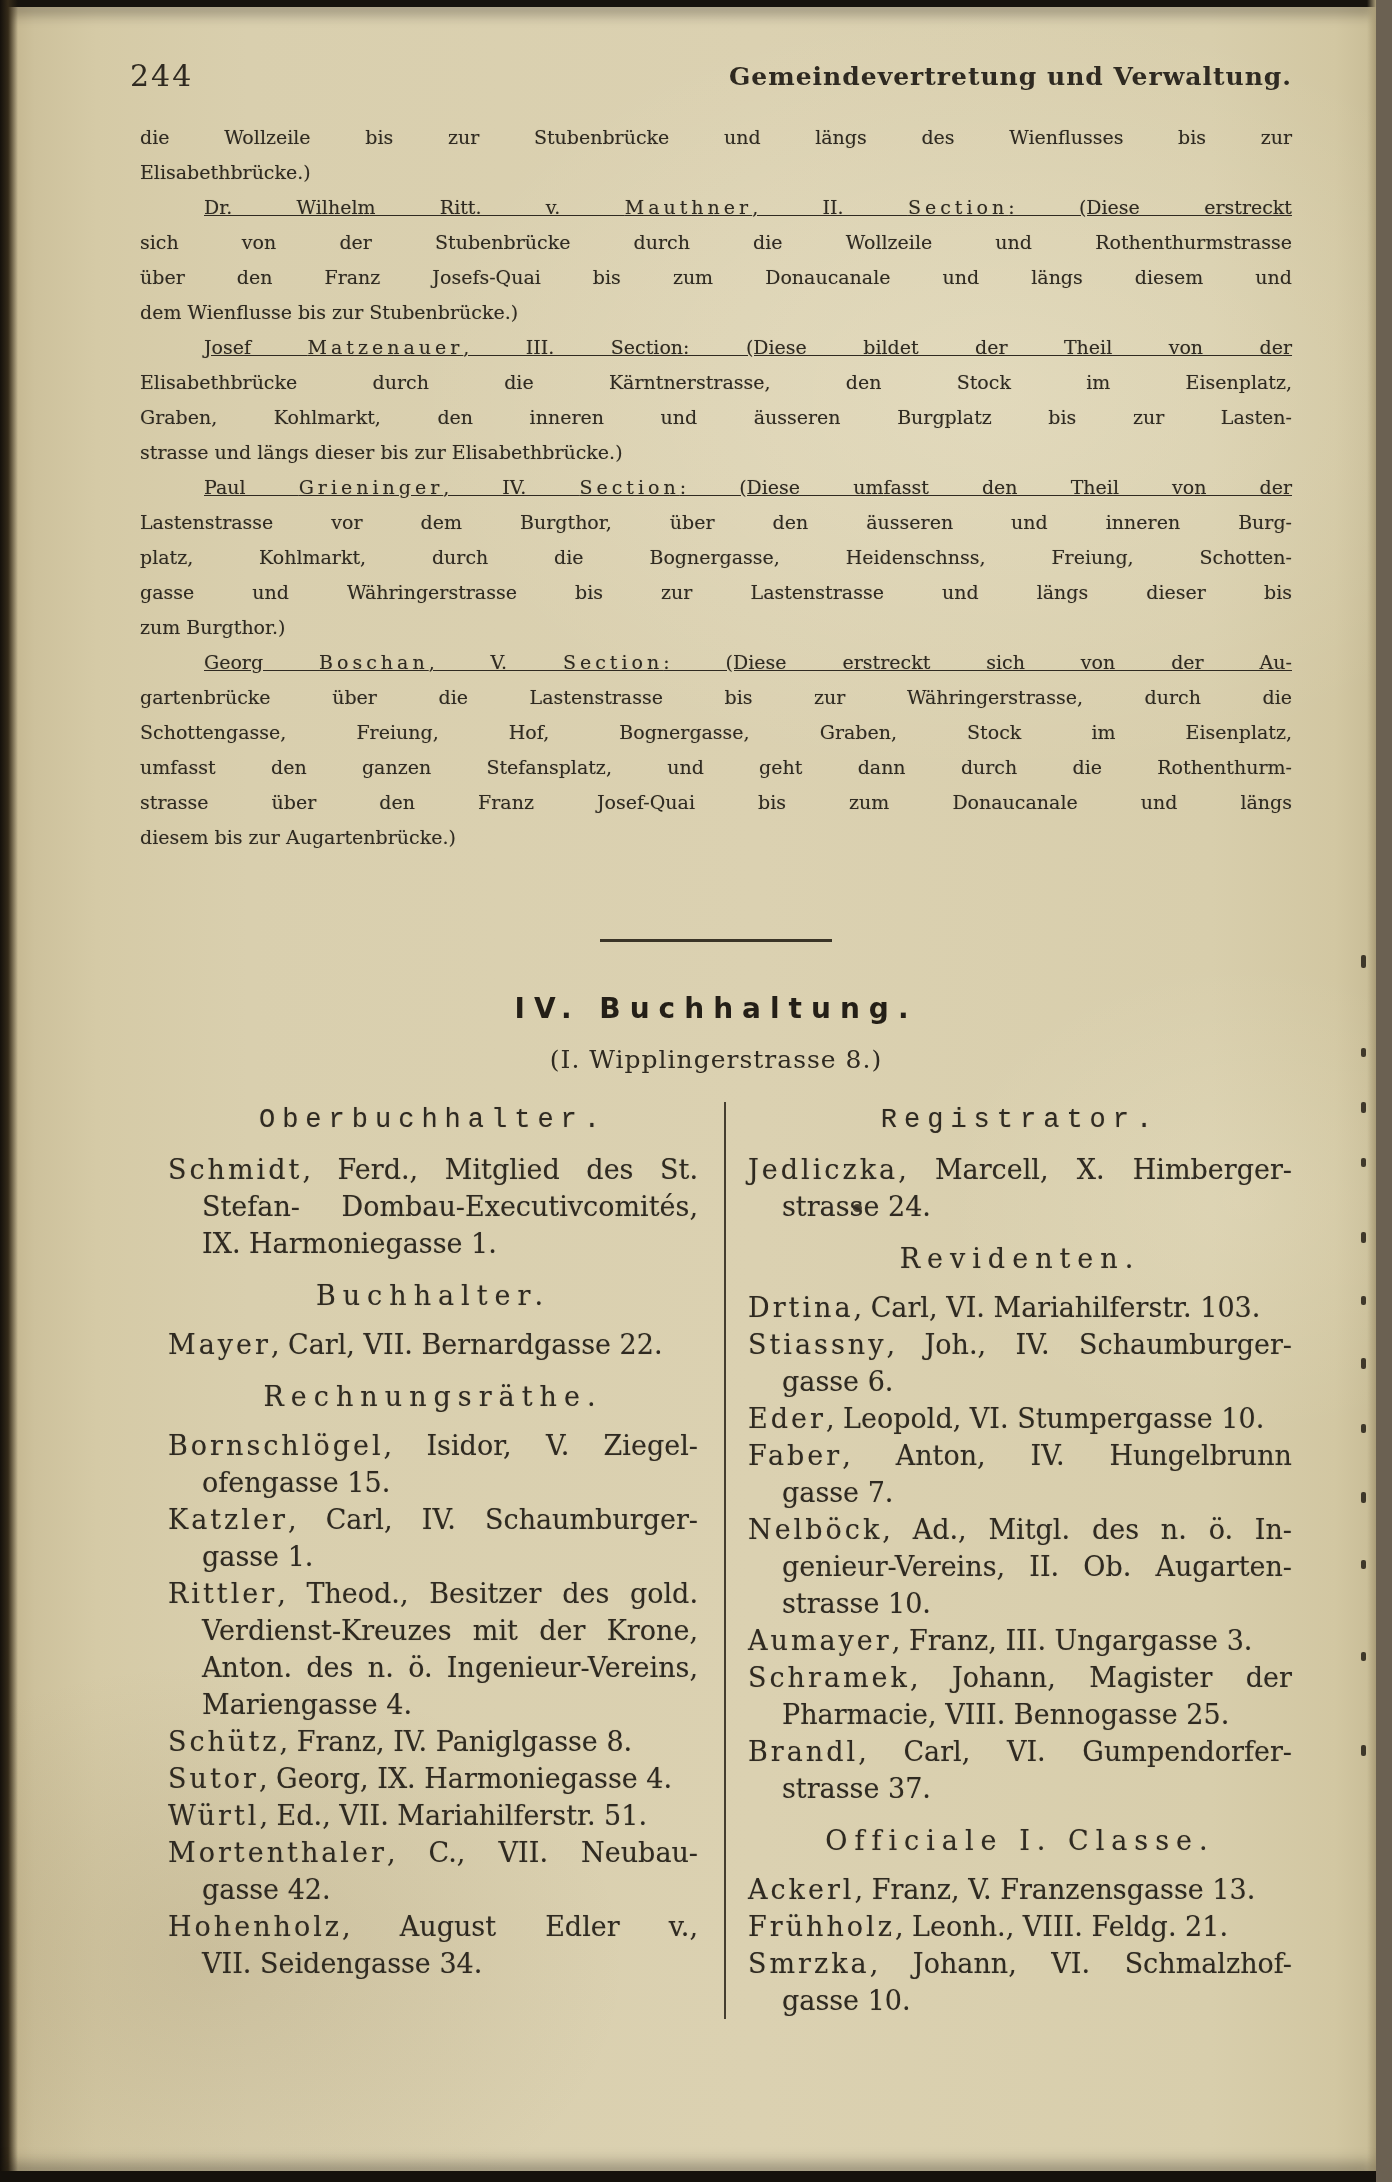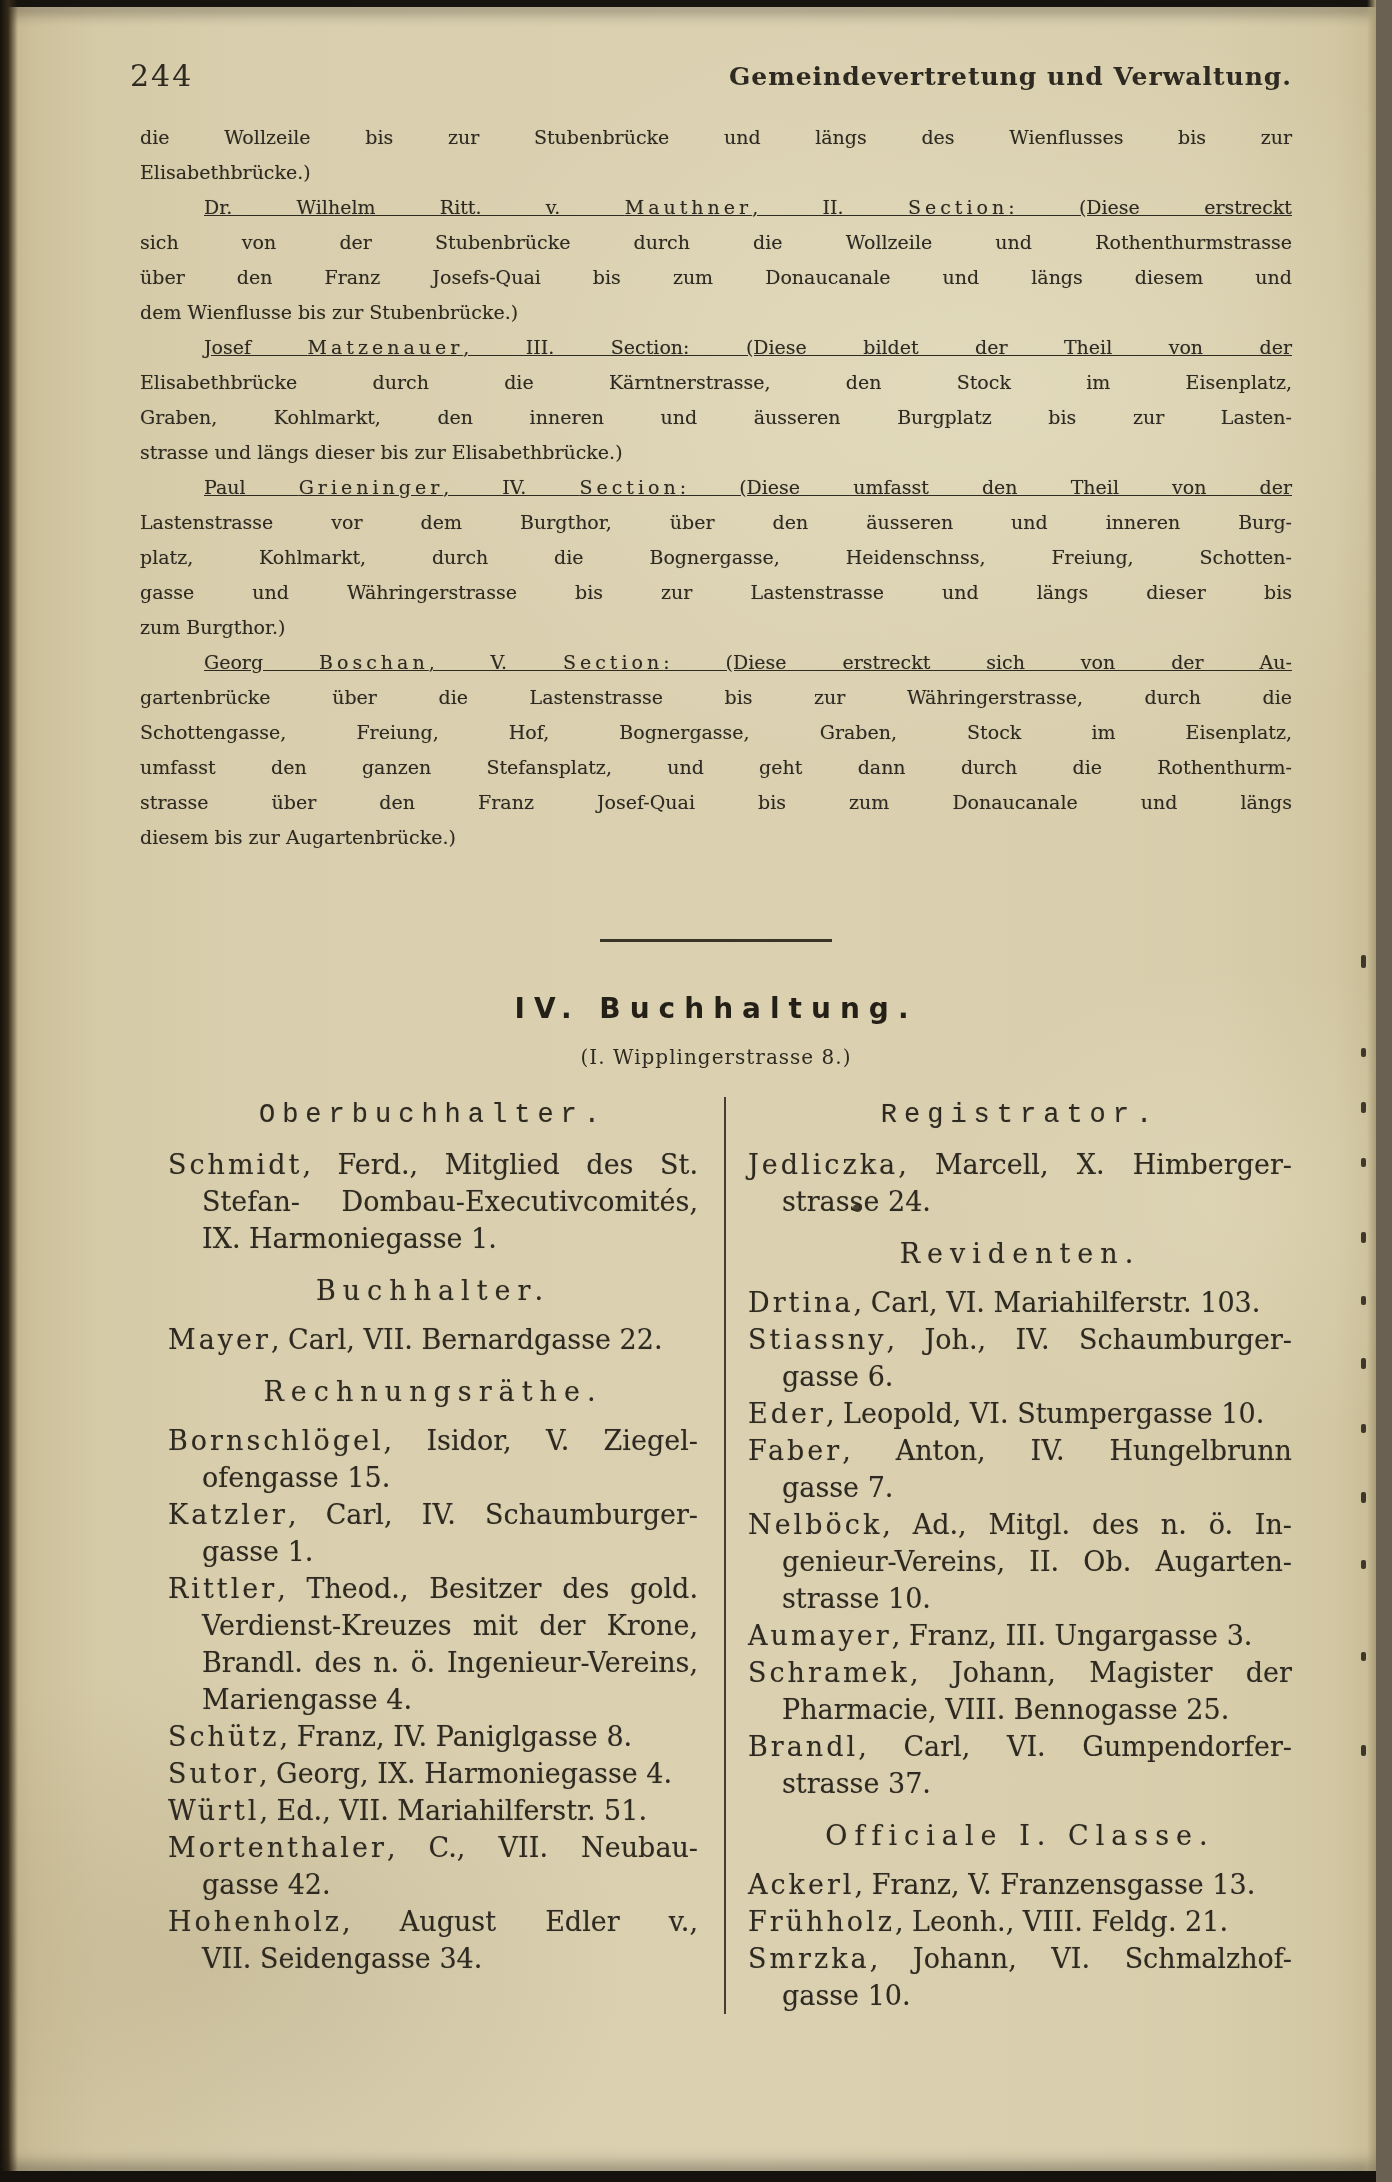--- a/index.html
+++ b/index.html
@@ -39,21 +39,21 @@
   
   .bodytext{margin-top:26px;font-size:19px;line-height:35px;text-shadow:0 0 1px rgba(47,42,33,.3);}
   .bline{white-space:normal;}
   .bline.fill{text-align:justify;text-align-last:justify;}
   .bline.ind{text-indent:64px;text-decoration:underline;}
   .spaced{letter-spacing:4px;}
 
   .rule{width:232px;height:3px;background:rgba(40,34,24,.9);margin:84px auto 0 auto;}
 
   .secheading{margin-top:50px;text-align:center;font-family:"DejaVu Sans","Liberation Sans",sans-serif;font-weight:bold;font-size:28px;letter-spacing:9px;color:#241f17;}
-  .subheading{margin-top:20px;text-align:center;font-size:20px;letter-spacing:1px;}
+  .subheading{margin-top:20px;text-align:center;font-size:25px;letter-spacing:1px;}
 
   
   .columns{display:flex;margin-top:28px;}
   .col{font-size:27px;line-height:37px;text-shadow:0 0 1px rgba(47,42,33,.3);}
   .col-left{width:584px;padding:0 26px 0 28px;box-sizing:border-box;}
   .col-right{flex:1;border-left:2px solid rgba(42,36,26,.85);padding:0 0 0 22px;box-sizing:border-box;}
   .colhead{text-align:center;letter-spacing:7px;margin:15px 0 12px 0;}
   .col .colhead:first-child{margin-top:0;font-family:Liberation Mono, monospace;}
   .entry{margin:0;}
   .eline.cont{padding-left:34px;}
@@ -136,21 +136,21 @@
             <div class="eline first fill"><span class="ename">Bornschlögel</span><span>, Isidor, V. Ziegel-</span></div>
             <div class="eline cont">ofengasse 15.</div>
           </div>
           <div class="entry">
             <div class="eline first fill"><span class="ename">Katzler</span><span>, Carl, IV. Schaumburger-</span></div>
             <div class="eline cont">gasse 1.</div>
           </div>
           <div class="entry">
             <div class="eline first fill"><span class="ename">Rittler</span><span>, Theod., Besitzer des gold.</span></div>
             <div class="eline cont fill">Verdienst-Kreuzes mit der Krone,</div>
-            <div class="eline cont fill">Brandl. des n. ö. Ingenieur-Vereins,</div>
+            <div class="eline cont fill">Anton. des n. ö. Ingenieur-Vereins,</div>
             <div class="eline cont">Mariengasse 4.</div>
           </div>
           <div class="entry">
             <div class="eline first"><span class="ename">Schütz</span><span>, Franz, IV. Paniglgasse 8.</span></div>
           </div>
           <div class="entry">
             <div class="eline first"><span class="ename">Sutor</span><span>, Georg, IX. Harmoniegasse 4.</span></div>
           </div>
           <div class="entry">
             <div class="eline first"><span class="ename">Würtl</span><span>, Ed., VII. Mariahilferstr. 51.</span></div>

